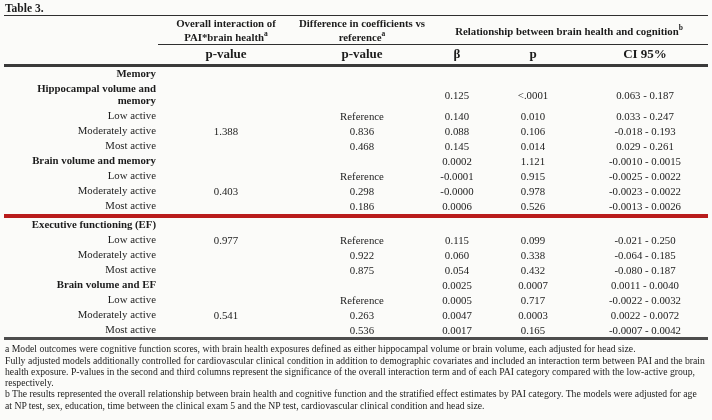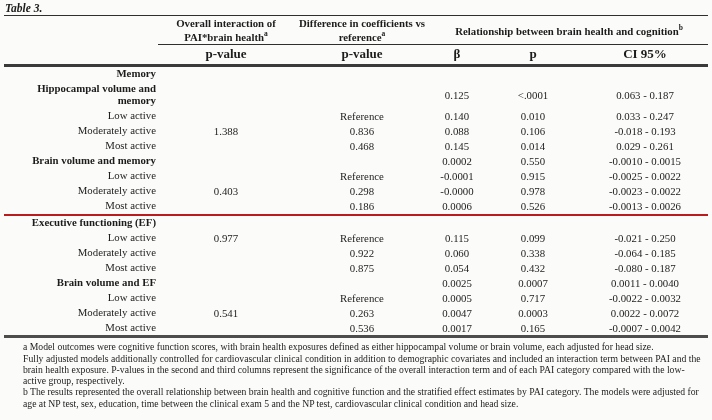--- a/index.html
+++ b/index.html
@@ -2,21 +2,21 @@
 <html><head>
 <meta charset="utf-8">
 <style>
   html,body { margin:0; padding:0; }
   .page {
     width:712px; height:420px; box-sizing:border-box;
     background:#fbfbf9; color:#1c1c1c; overflow:hidden;
     font-family:"Liberation Serif","DejaVu Serif",serif;
     padding-top:2px;
   }
-  .title { font-weight:700; font-size:11.5px; padding:0 0 1px 5px;font-style:italic; }
+  .title { font-weight:700; font-size:11.5px; padding:0 0 1px 5px; }
 
   table {
     border-collapse:collapse; table-layout:fixed;
     width:704px; margin-left:4px;
     border-top:1.5px solid #2f2f2f;
     border-bottom:3px solid #4d4d4d;
   }
   th { font-weight:700; }
   .group-row th {
     font-size:10.8px; line-height:1.08; text-align:center;
@@ -24,24 +24,24 @@
   }
   .group-row th.mid { border-bottom:1.5px solid #2f2f2f; }
   .sub-row th {
     font-size:13px; text-align:center; padding:1px 2px 2px;
     border-bottom:3px solid #3a3a3a;
   }
   td { font-size:10.8px; padding:1.5px 2px; vertical-align:middle; }
   td.label { text-align:right; padding-left:4px; line-height:1.1; }
   td.val { text-align:center; }
   tr.section td.label, tr.exposure td.label { font-weight:700; }
-  tr.divider td { border-top:2px solid #b91c1c; }
+  tr.divider td { border-top:4px solid #b91c1c; }
   sup { font-size:7.5px; }
 
-  .footnotes { margin:3px 6px 0 23px; font-size:9.7px; line-height:1.16; }
+  .footnotes { margin:3px 6px 0 5px; font-size:9.7px; line-height:1.16; }
   .footnotes p { margin:0; }
 </style>
 </head>
 <body>
 
 <div class="page">
 
   <div class="title">Table 3.</div>
 
   <table>
@@ -108,21 +108,21 @@
           <td class="val">0.468</td>
           <td class="val">0.145</td>
           <td class="val">0.014</td>
           <td class="val">0.029 - 0.261</td>
         </tr>
         <tr class="exposure">
           <td class="label">Brain volume and memory</td>
           <td class="val"></td>
           <td class="val"></td>
           <td class="val">0.0002</td>
-          <td class="val">0.550</td>
+          <td class="val">1.121</td>
           <td class="val">-0.0010 - 0.0015</td>
         </tr>
         <tr class="category">
           <td class="label">Low active</td>
           <td class="val"></td>
           <td class="val">Reference</td>
           <td class="val">-0.0001</td>
           <td class="val">0.915</td>
           <td class="val">-0.0025 - 0.0022</td>
         </tr>

